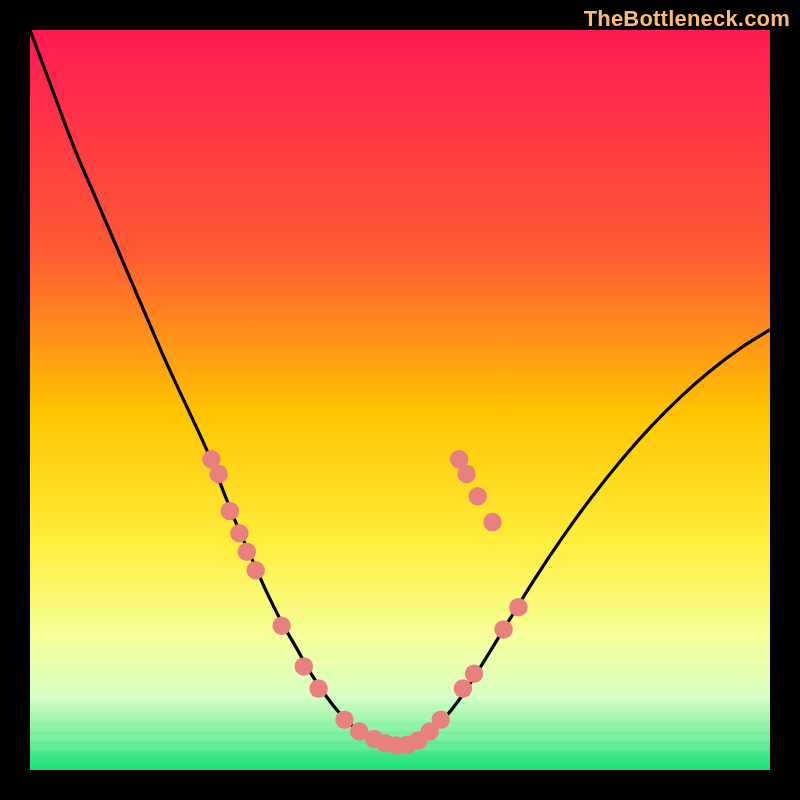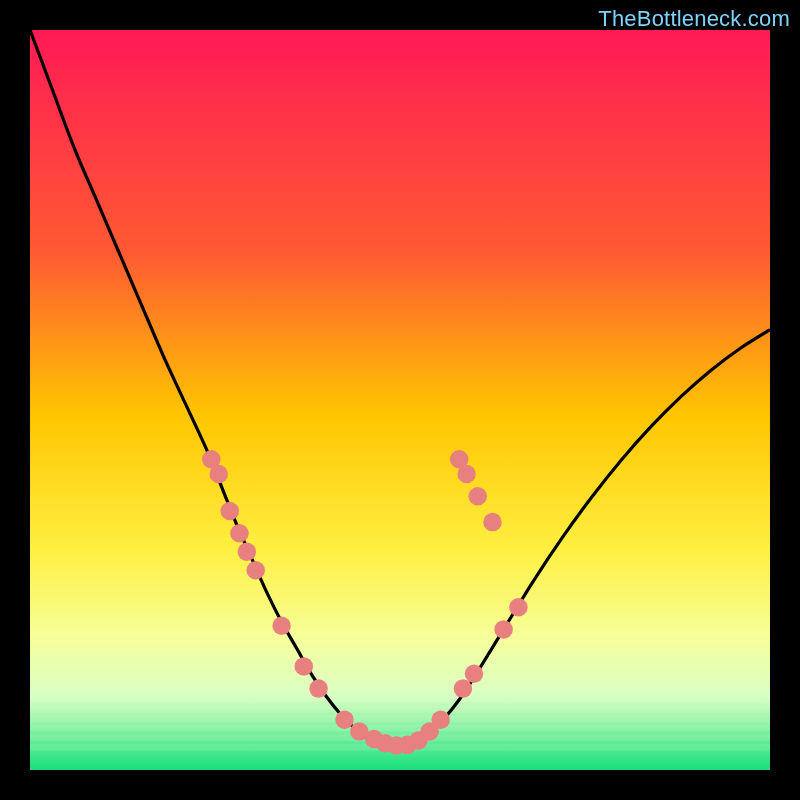--- a/index.html
+++ b/index.html
@@ -22,23 +22,23 @@
     left: 30px;
     top: 30px;
     width: 740px;
     height: 740px;
     overflow: hidden;
   }
   .watermark {
     position: absolute;
     top: 6px;
     right: 10px;
-    color: #7dd3fc;
+    color: #fdba74;
     font-size: 22px;
-    font-weight: 400;
+    font-weight: 700;
     letter-spacing: 0.2px;
     z-index: 50;
   }
   svg {
     display: block;
   }
 </style>
 </head>
 <body>
 

